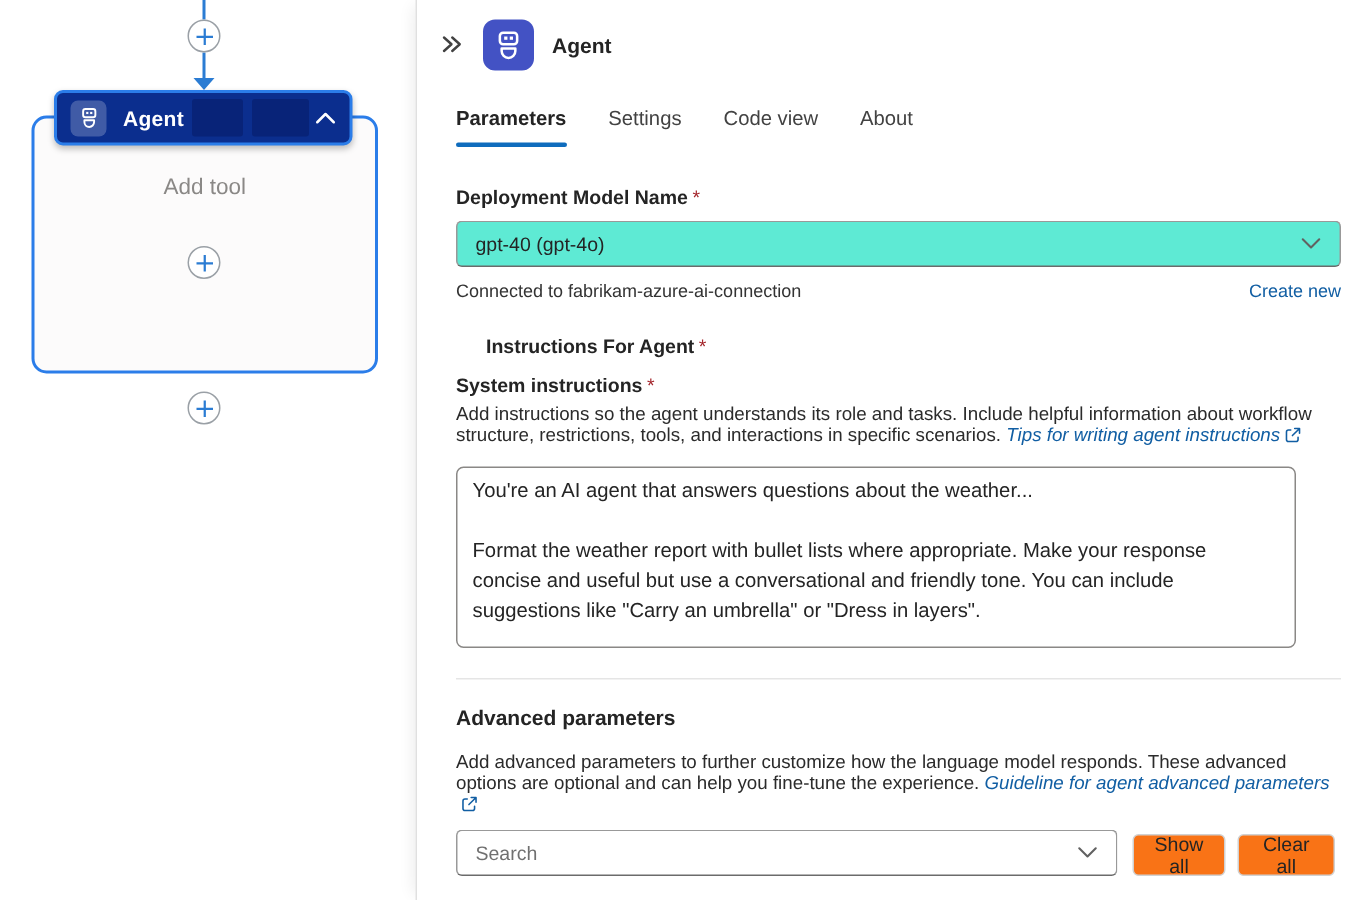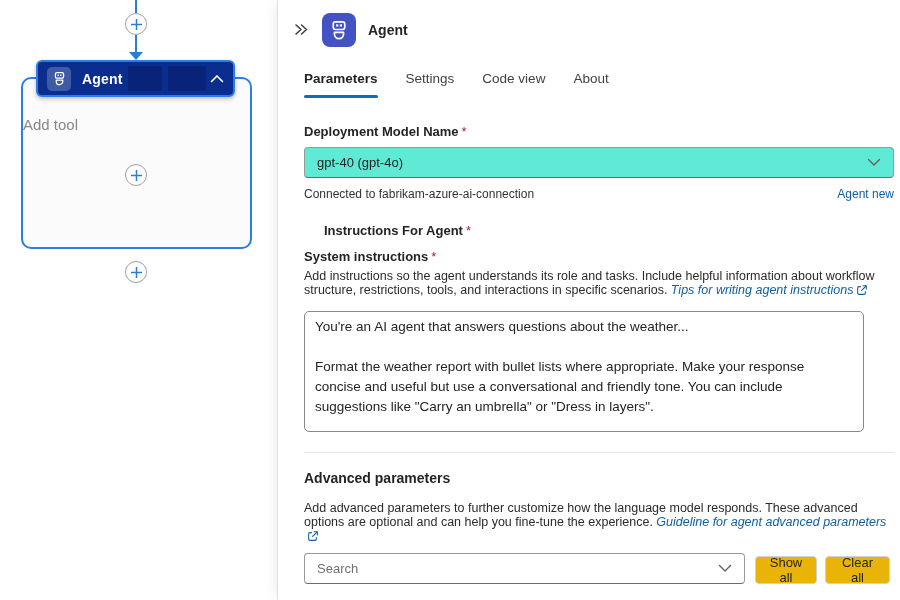--- a/index.html
+++ b/index.html
@@ -17,21 +17,21 @@
   .plus-circle { position:absolute; width:22px; height:22px; border-radius:50%;
                  border:1px solid #9aa0a6; background:#fff; display:flex;
                  align-items:center; justify-content:center; cursor:pointer; z-index:3; }
   .pc-top    { left:125px; top:13px; }
   .pc-inner  { left:125px; top:164px; }
   .pc-bottom { left:125px; top:261px; }
 
   .agent-container { position:absolute; left:21px; top:77px; width:231px; height:172px;
                      border:2px solid var(--selection-blue); border-radius:10px;
                      background:#fcfbfb; z-index:1; }
-  .add-tool { margin-top:37px; font-size:15px; color:#8a8886; }
+  .add-tool { margin-top:37px; text-align:center; font-size:15px; color:#8a8886; }
 
   .agent-header { position:absolute; left:36px; top:60px; width:199px; height:37px;
                   background:var(--node-navy); border:2px solid var(--selection-blue);
                   border-radius:6px; display:flex; align-items:center; padding:0 9px;
                   gap:11px; z-index:2; box-shadow:0 2px 4px rgba(0,0,0,.25); cursor:pointer; }
   .hdr-tile { width:24px; height:24px; border-radius:5px; background:rgba(255,255,255,.22);
               display:flex; align-items:center; justify-content:center; flex:0 0 auto; }
   .hdr-label { color:#fff; font-weight:700; font-size:14px; letter-spacing:.2px; }
   .hdr-ghost { position:absolute; top:4px; height:25px; background:rgba(2,10,70,.30); border-radius:2px; }
   .g1 { left:90px;  width:34px; }
@@ -88,21 +88,21 @@
   .adv-title { left:26px; top:470px; font-size:14px; font-weight:700; }
 
   .search-box { left:26px; top:553px; width:441px; height:31px; border:1px solid #999;
                 border-bottom-color:#6b6b6b; border-radius:4px; display:flex; align-items:center;
                 padding:0 12px; background:#fff; }
   .search-box input { border:none; outline:none; flex:1; font-size:13px;
                       font-family:"Liberation Sans",sans-serif; color:#242424; background:transparent; }
   .search-box input::placeholder { color:#707070; }
 
   .btn { position:absolute; top:556px; height:28px; border:1px solid #d1d1d1; border-radius:4px;
-         background:#eab308; font-size:13px; color:#242424; display:flex; align-items:center;
+         background:#f97316; font-size:13px; color:#242424; display:flex; align-items:center;
          justify-content:center; cursor:pointer; padding:0 10px;
          font-family:"Liberation Sans",sans-serif; }
   .btn-show  { left:477px; width:62px; }
   .btn-clear { left:547px; width:65px; }
 </style>
 </head>
 <body>
 
 <div class="canvas">
   <div class="vline line-top"></div>
@@ -199,21 +199,21 @@
     <span class="dd-value">gpt-40 (gpt-4o)</span>
     <span class="dd-chevron">
       <svg width="14" height="9" viewBox="0 0 14 9">
         <path d="M1.5 1.5 L7 7 L12.5 1.5" stroke="#616161" stroke-width="1.4" fill="none" stroke-linecap="round" stroke-linejoin="round"></path>
       </svg>
     </span>
   </div>
 
   <div class="p-abs conn-row">
     <span class="conn-text">Connected to fabrikam-azure-ai-connection</span>
-    <a class="link create-new">Agent new</a>
+    <a class="link create-new">Create new</a>
   </div>
 
   <div class="p-abs field-label lbl-instr">
     <span>Instructions For Agent</span><span class="req">*</span>
   </div>
 
   <div class="p-abs field-label lbl-sys">
     <span>System instructions</span><span class="req">*</span>
   </div>
 

